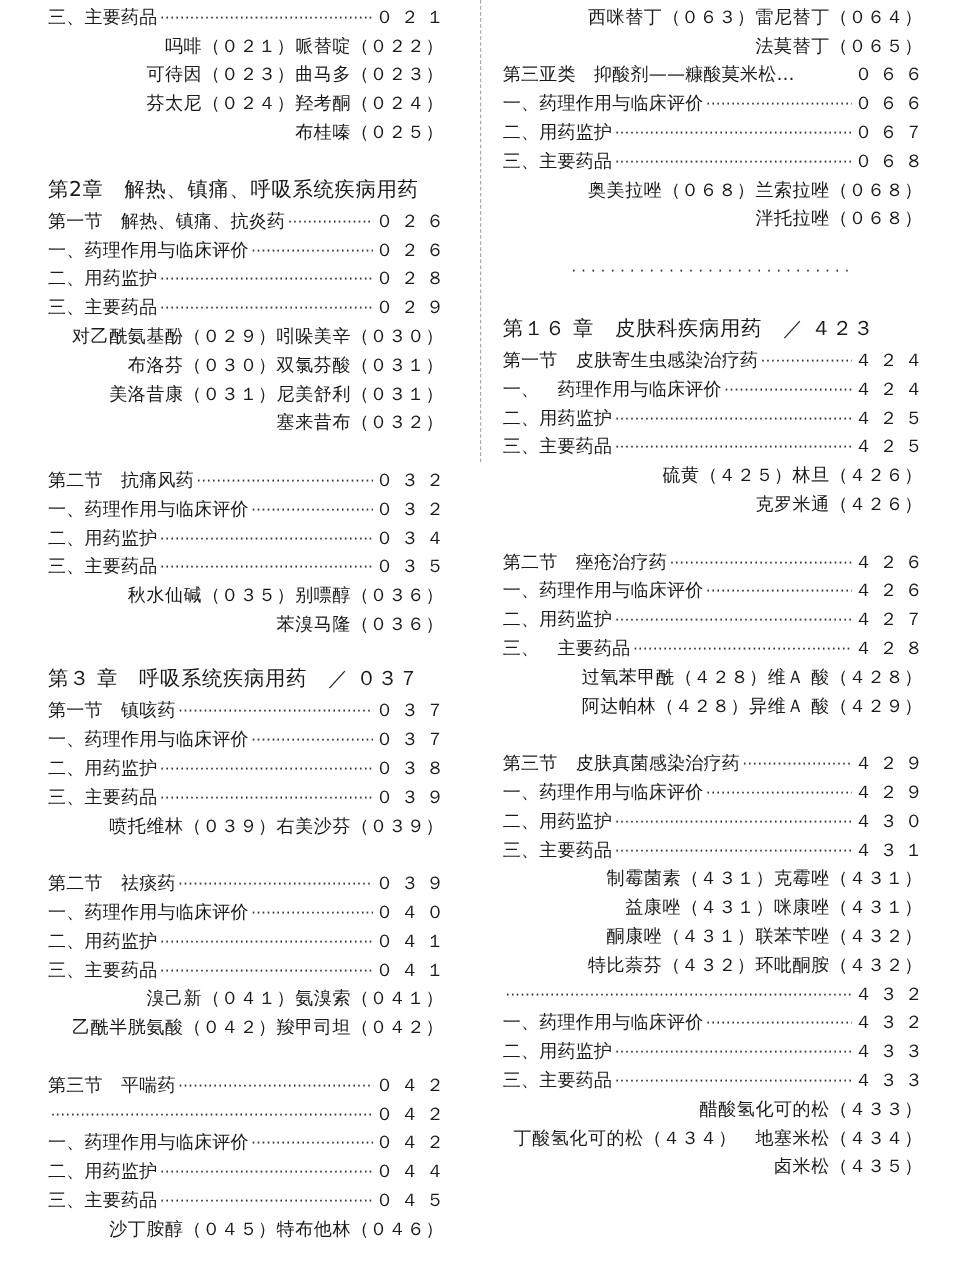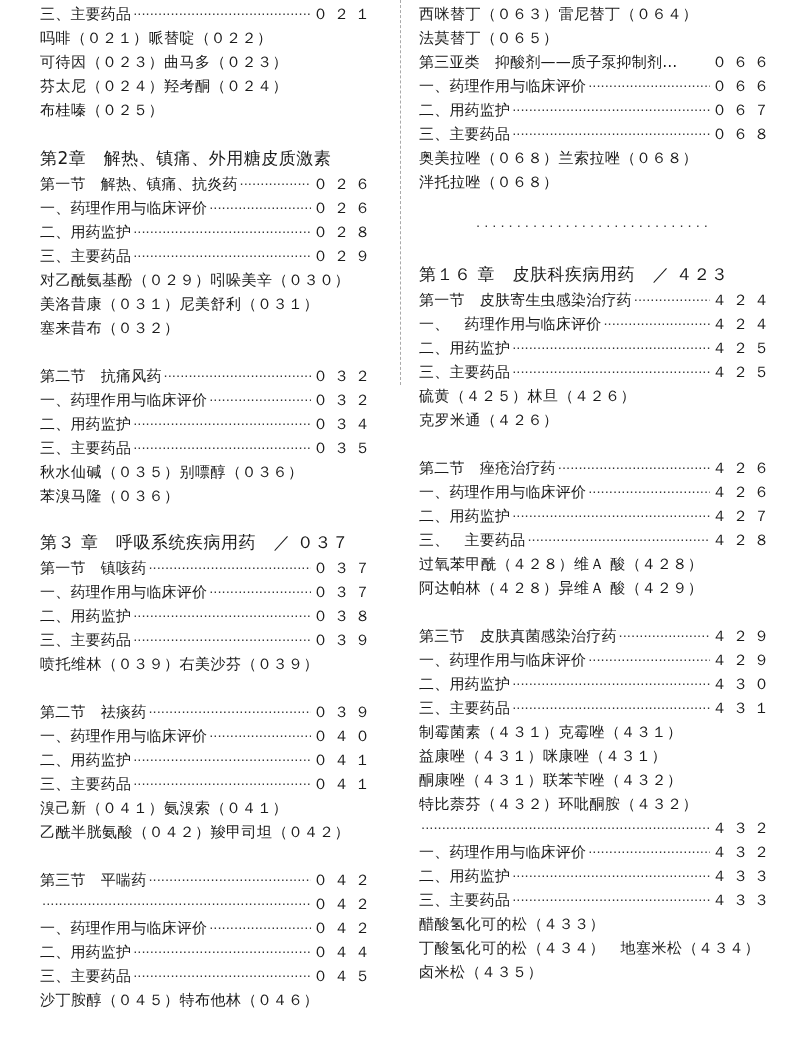--- a/index.html
+++ b/index.html
@@ -31,40 +31,40 @@
   }
   .line.toc .page {
     flex: 0 0 auto; letter-spacing: 6px; font-size: 15px; margin-right: -6px; text-align: center;
   }
   .chapter { font-size: 17px; height: 28px; line-height: 28px; letter-spacing: 0.5px; }
   .gap { height: 24px; }
   .sep {
     height: 48px; display: flex; align-items: center; justify-content: center;
     font-size: 13px; letter-spacing: 4px; color: #333;
   }
-  .drugs { letter-spacing: 0.5px; }
+  .drugs { letter-spacing: 0.5px; text-align: right; }
 </style>
 </head>
 <body>
 
 <div class="divider"></div>
 
 <div class="col col-left">
   <div class="line toc" style="margin-top:2px">
     <span class="label">三、主要药品</span>
     <span class="leader"></span>
     <span class="page">０２１</span>
   </div>
   <div class="line drugs">吗啡（０２１）哌替啶（０２２）</div>
   <div class="line drugs">可待因（０２３）曲马多（０２３）</div>
   <div class="line drugs">芬太尼（０２４）羟考酮（０２４）</div>
   <div class="line drugs">布桂嗪（０２５）</div>
 
   <div style="height:22px"></div>
-  <div class="line chapter">第2章　解热、镇痛、外用糖皮质激素</div>
+  <div class="line chapter">第2章　解热、镇痛、呼吸系统疾病用药</div>
   <div class="line toc">
     <span class="label">第一节　解热、镇痛、抗炎药</span>
     <span class="leader"></span>
     <span class="page">０２６</span>
   </div>
   <div class="line toc">
     <span class="label">一、药理作用与临床评价</span>
     <span class="leader"></span>
     <span class="page">０２６</span>
   </div>
@@ -72,20 +72,21 @@
     <span class="label">二、用药监护</span>
     <span class="leader"></span>
     <span class="page">０２８</span>
   </div>
   <div class="line toc">
     <span class="label">三、主要药品</span>
     <span class="leader"></span>
     <span class="page">０２９</span>
   </div>
   <div class="line drugs">对乙酰氨基酚（０２９）吲哚美辛（０３０）</div>
+  <div class="line drugs">布洛芬（０３０）双氯芬酸（０３１）</div>
   <div class="line drugs">美洛昔康（０３１）尼美舒利（０３１）</div>
   <div class="line drugs">塞来昔布（０３２）</div>
 
   <div class="gap"></div>
   <div class="line toc">
     <span class="label">第二节　抗痛风药</span>
     <span class="leader"></span>
     <span class="page">０３２</span>
   </div>
   <div class="line toc">
@@ -179,21 +180,21 @@
     <span class="leader"></span>
     <span class="page">０４５</span>
   </div>
   <div class="line drugs">沙丁胺醇（０４５）特布他林（０４６）</div>
 </div>
 
 <div class="col col-right">
   <div class="line drugs" style="margin-top:2px">西咪替丁（０６３）雷尼替丁（０６４）</div>
   <div class="line drugs">法莫替丁（０６５）</div>
   <div class="line toc">
-    <span class="label">第三亚类　抑酸剂——质子泵抑制剂…</span>
+    <span class="label">第三亚类　抑酸剂——糠酸莫米松…</span>
     <span class="leader" style="visibility:hidden"></span>
     <span class="page">０６６</span>
   </div>
   <div class="line toc">
     <span class="label">一、药理作用与临床评价</span>
     <span class="leader"></span>
     <span class="page">０６６</span>
   </div>
   <div class="line toc">
     <span class="label">二、用药监护</span>

